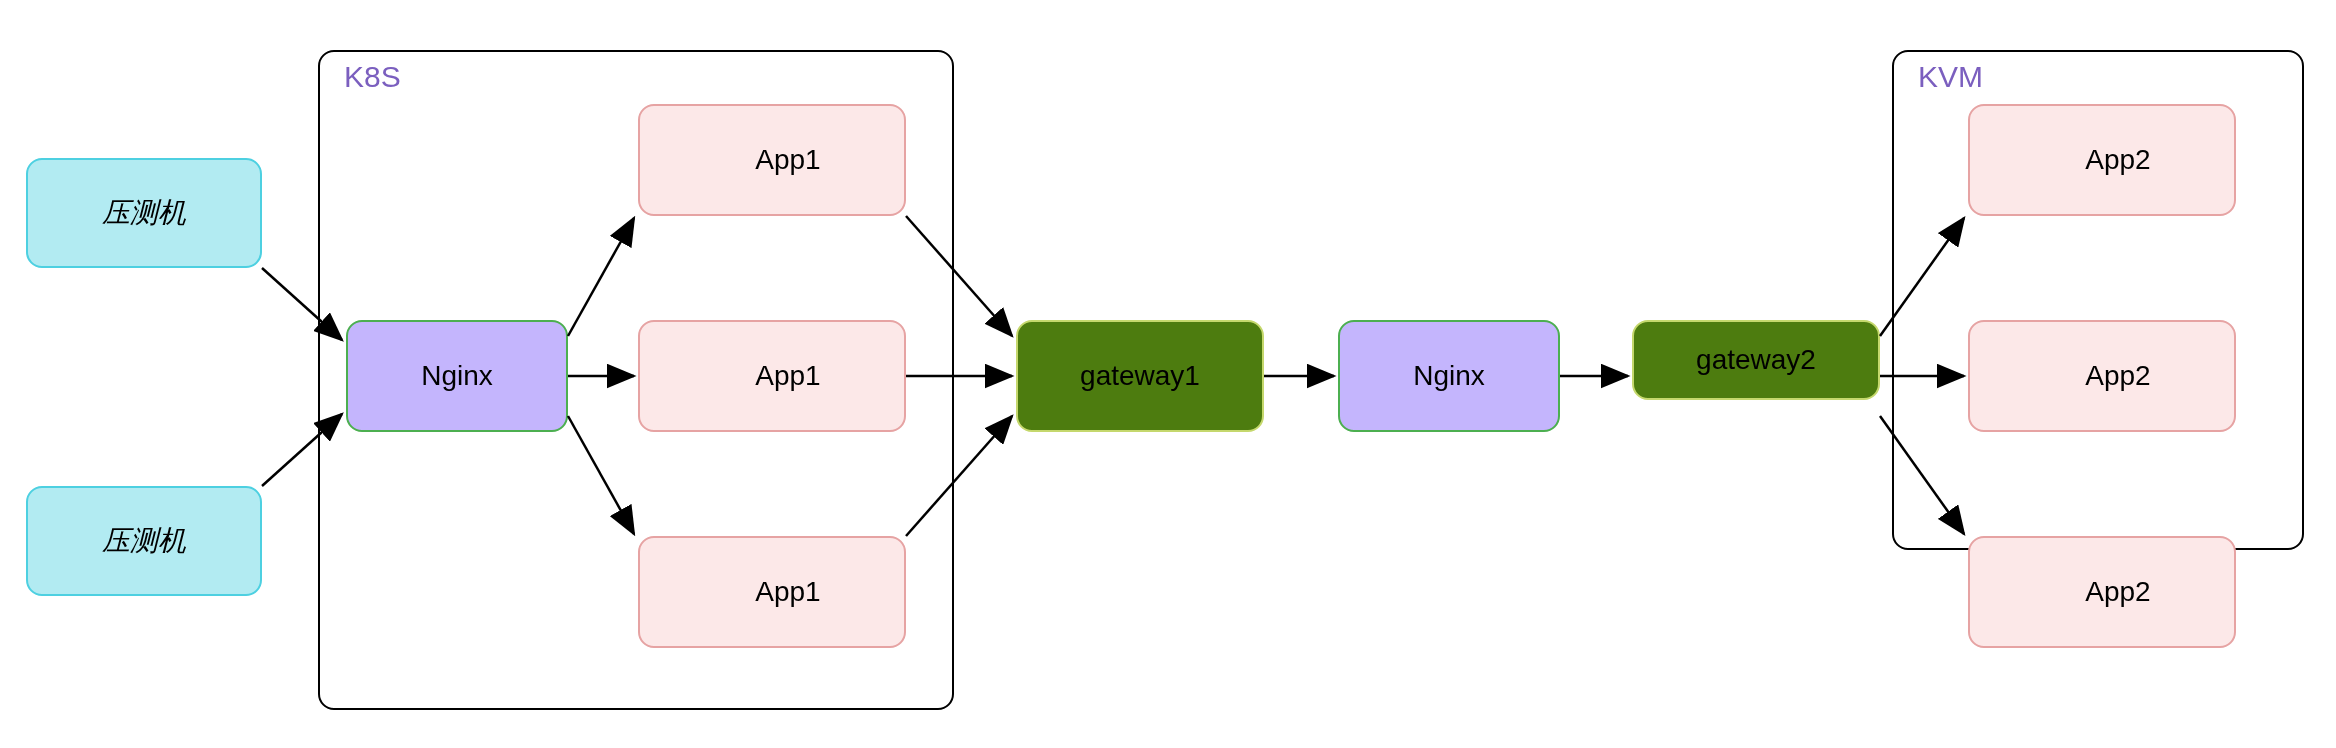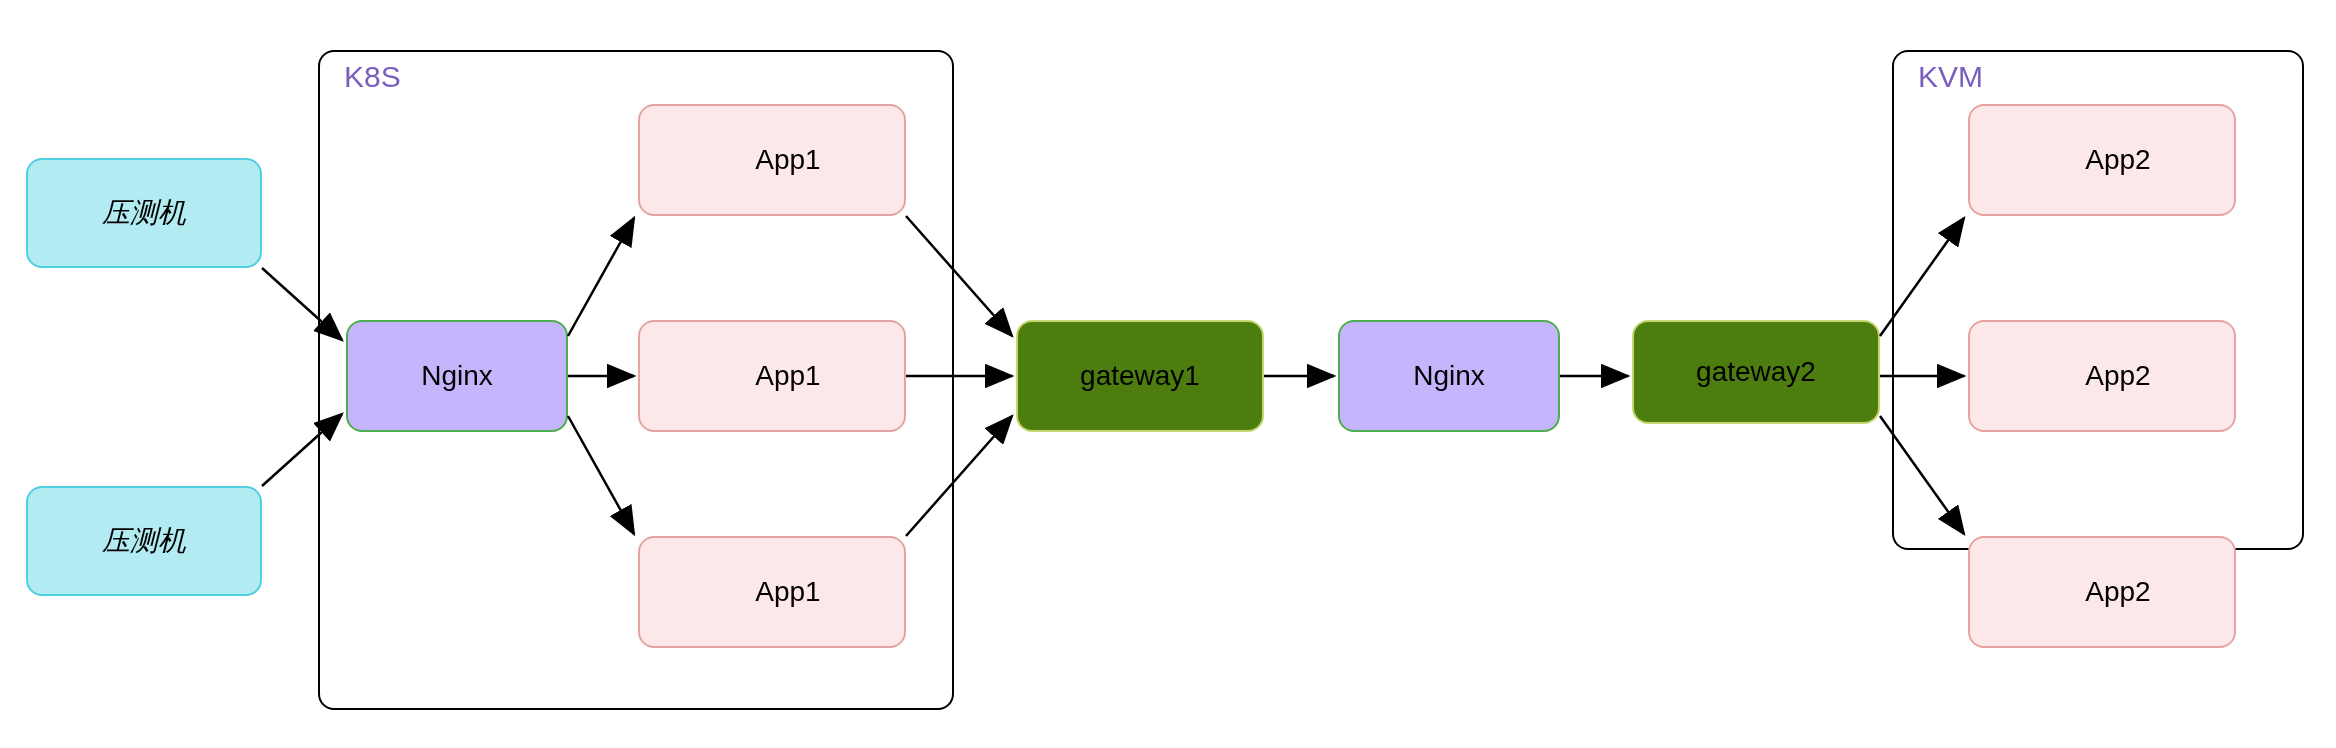--- a/index.html
+++ b/index.html
@@ -69,21 +69,21 @@
   </div>
 
   <div class="node yellow" style="left:1016px; top:320px; width:248px; height:112px;">
     <span>gateway1</span>
   </div>
 
   <div class="node green" style="left:1338px; top:320px; width:222px; height:112px;">
     <span>Nginx</span>
   </div>
 
-  <div class="node yellow" style="left:1632px; top:320px; width:248px; height:104px;">
+  <div class="node yellow" style="left:1632px; top:320px; width:248px; height:80px;">
     <span>gateway2</span>
   </div>
 
   <div class="node pink" style="left:1968px; top:104px; width:268px; height:112px;">
     <span>App2</span>
   </div>
   <div class="node pink" style="left:1968px; top:320px; width:268px; height:112px;">
     <span>App2</span>
   </div>
   <div class="node pink" style="left:1968px; top:536px; width:268px; height:112px;">

